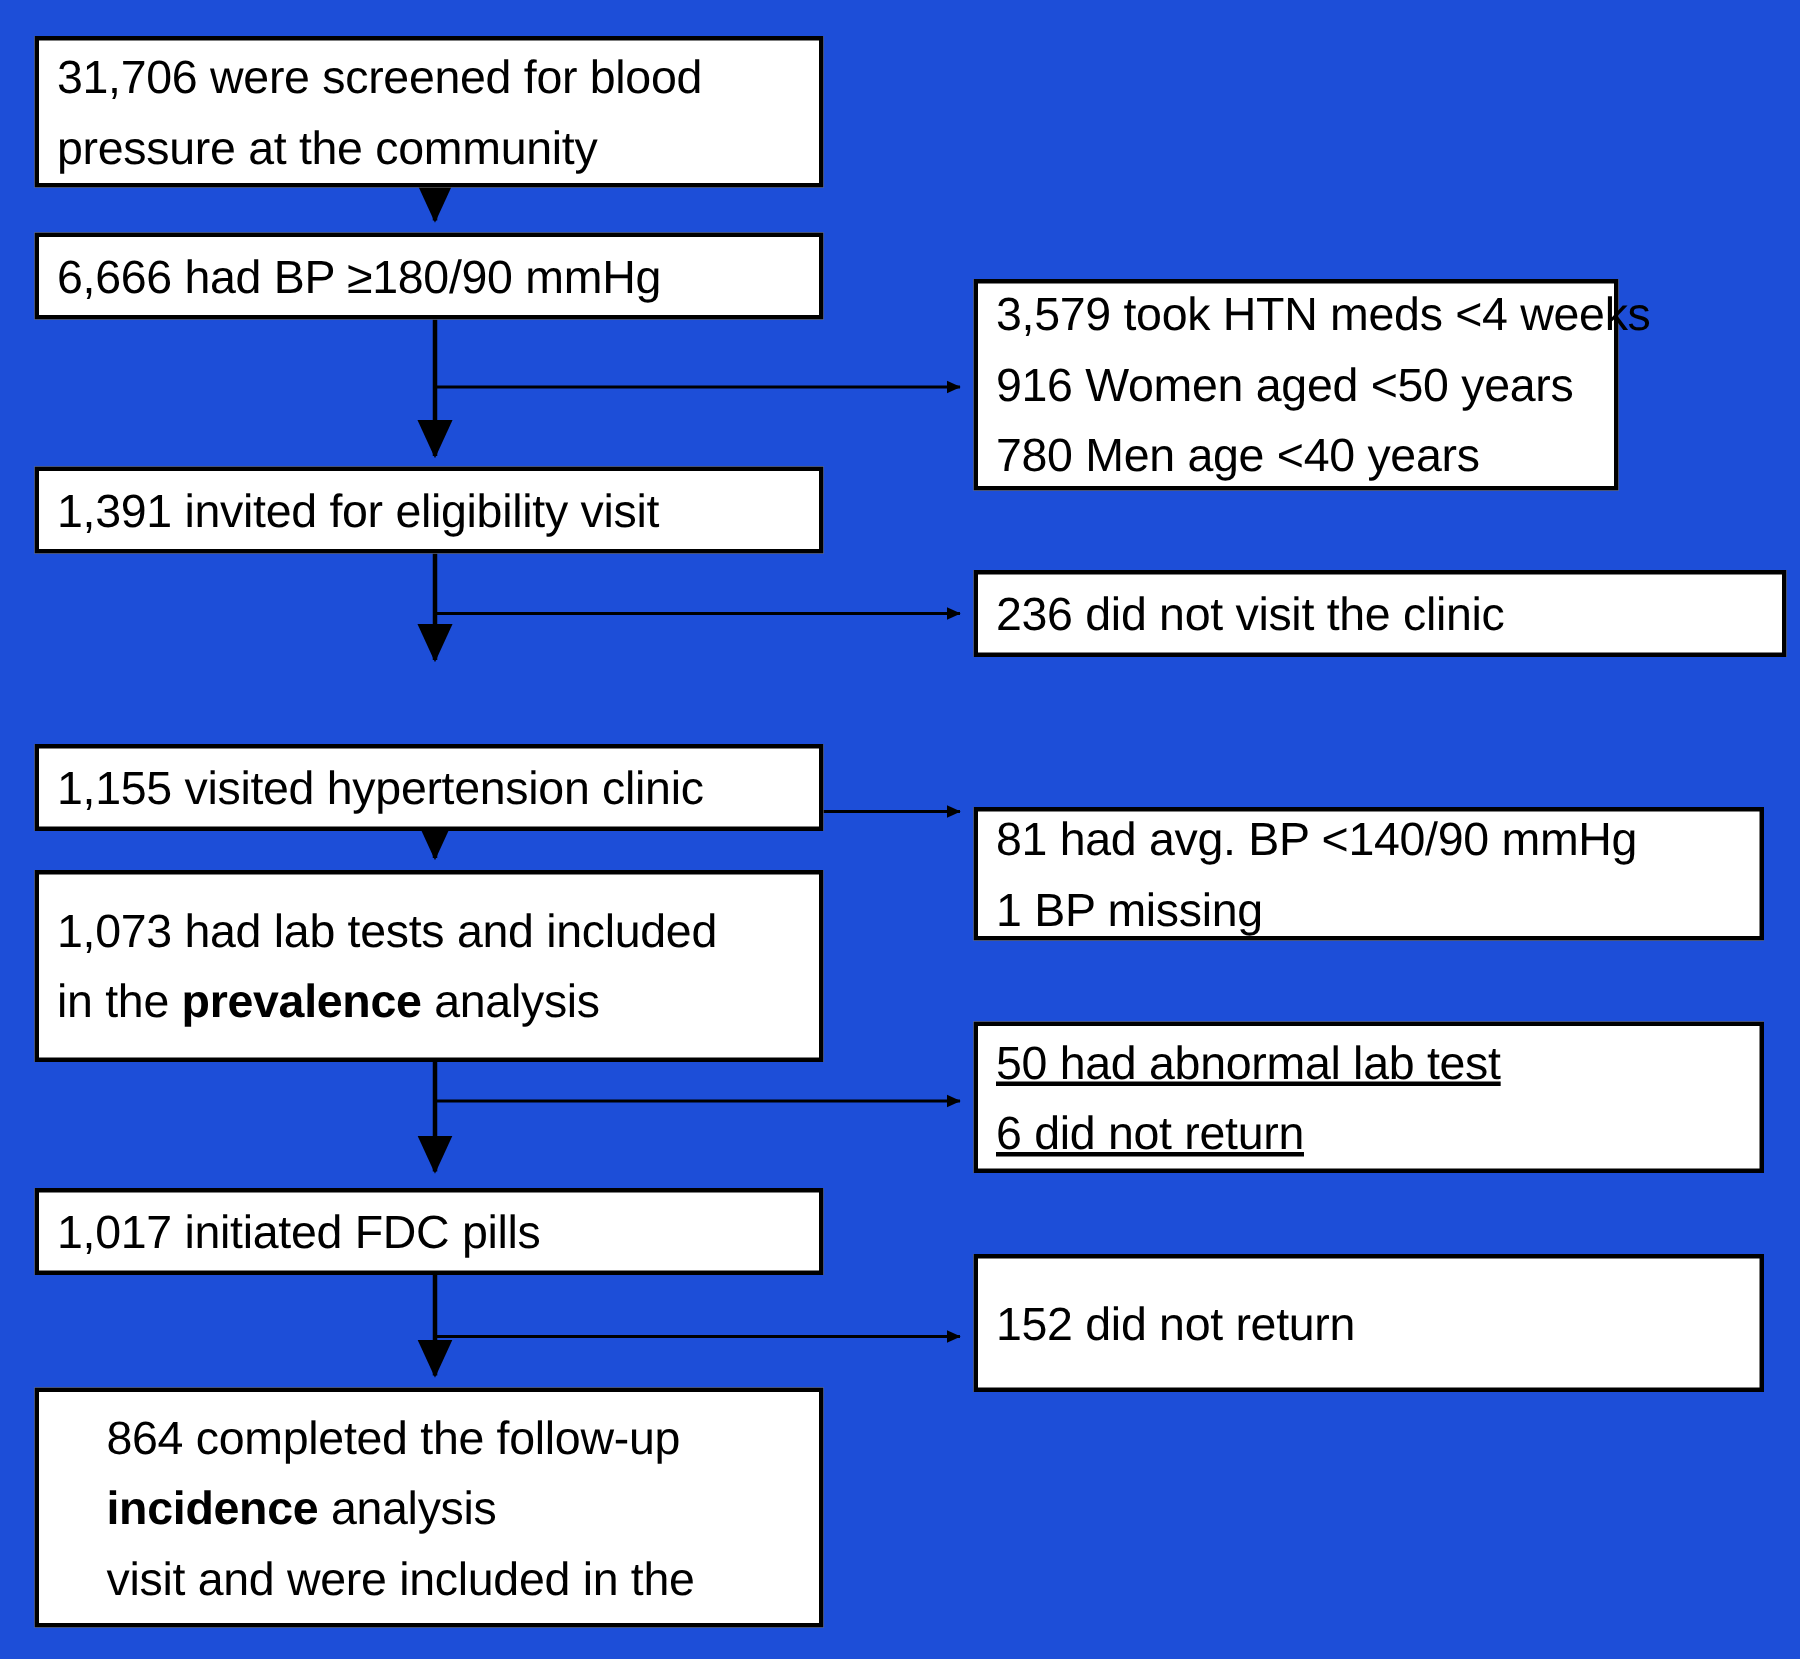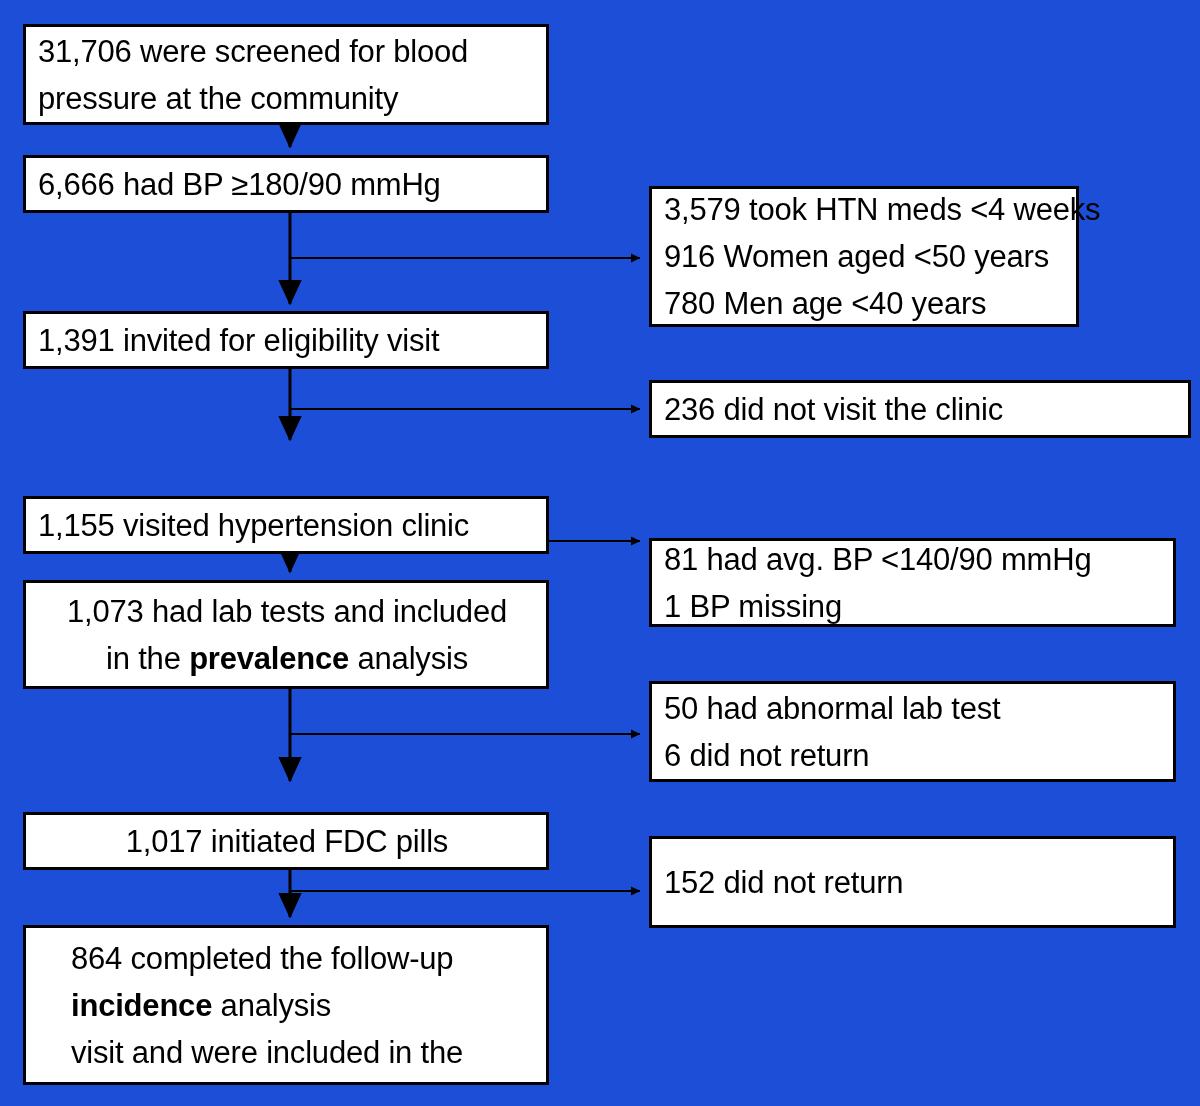--- a/index.html
+++ b/index.html
@@ -90,28 +90,28 @@
   </div>
 
   <div class="node-box" style="left:23px; top:311px; width:526px; height:58px;">
     <div class="node-line">1,391 invited for eligibility visit</div>
   </div>
 
   <div class="node-box" style="left:23px; top:448px; width:526px; height:58px;margin-top:48px;">
     <div class="node-line">1,155 visited hypertension clinic</div>
   </div>
 
-  <div class="node-box" style="left:23px; top:580px; width:526px; height:109px;text-align:center;">
+  <div class="node-box" style="left:23px; top:580px; width:526px; height:128px;">
     <div class="node-line">1,073 had lab tests and included</div>
     <div class="node-line">
       <span>in the </span><b>prevalence</b><span> analysis</span>
     </div>
   </div>
 
-  <div class="node-box" style="left:23px; top:812px; width:526px; height:58px;align-items:center;">
+  <div class="node-box" style="left:23px; top:792px; width:526px; height:58px;">
     <div class="node-line">1,017 initiated FDC pills</div>
   </div>
 
   <div class="node-box" style="left:23px; top:925px; width:526px; height:160px;padding-left:45px;">
     <div class="node-line">864 completed the follow-up</div>
     <div class="node-line"><b>incidence</b><span> analysis</span>
     </div>
     <div class="node-line">visit and were included in the</div>
   </div>
 
@@ -123,21 +123,21 @@
 
   <div class="node-box" style="left:649px; top:380px; width:542px; height:58px;">
     <div class="node-line">236 did not visit the clinic</div>
   </div>
 
   <div class="node-box" style="left:649px; top:538px; width:527px; height:89px;">
     <div class="node-line">81 had avg. BP &lt;140/90 mmHg</div>
     <div class="node-line">1 BP missing</div>
   </div>
 
-  <div class="node-box" style="left:649px; top:681px; width:527px; height:101px;">
+  <div class="node-box" style="left:649px; top:681px; width:527px; height:101px;text-decoration:underline;">
     <div class="node-line">50 had abnormal lab test</div>
     <div class="node-line">6 did not return</div>
   </div>
 
   <div class="node-box" style="left:649px; top:836px; width:527px; height:92px;">
     <div class="node-line">152 did not return</div>
   </div>
 
 </div>
 

